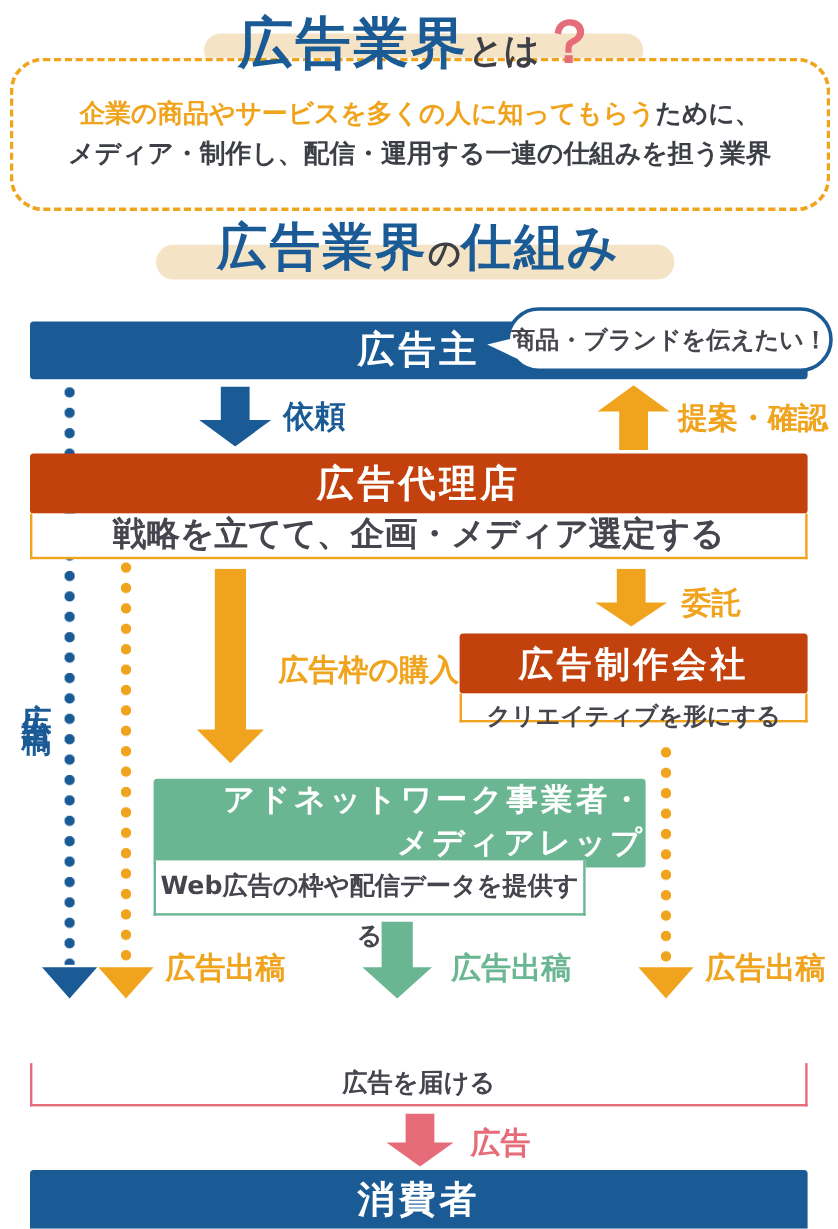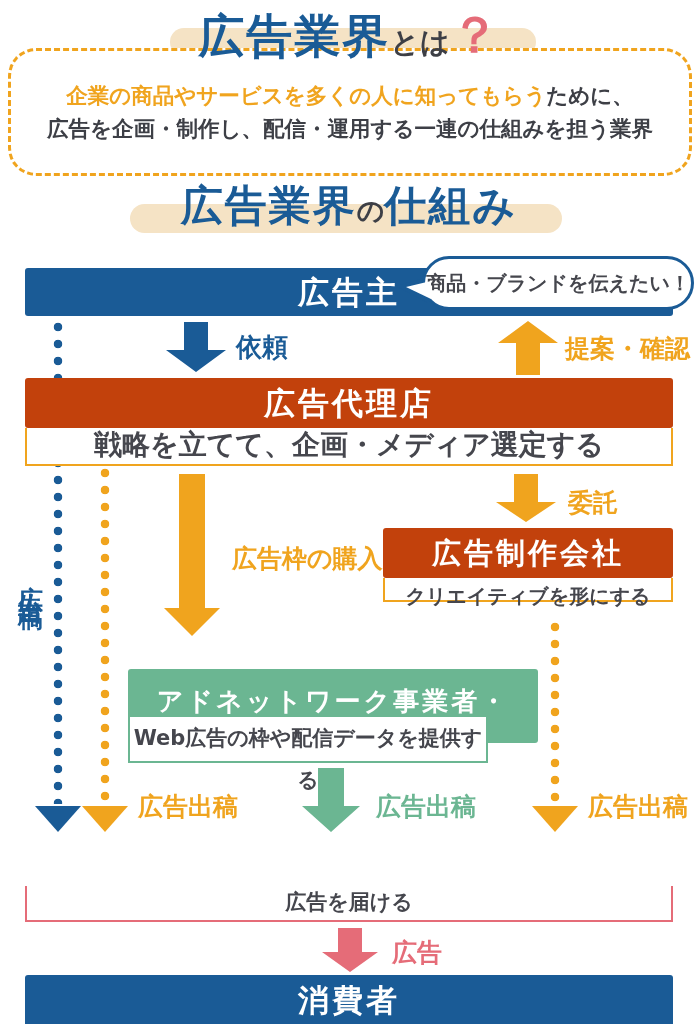--- a/index.html
+++ b/index.html
@@ -61,21 +61,21 @@
 
 <div class="canvas">
 
   <div class="pill" style="left:170px;top:28px;width:366px;height:28px;"></div>
   <div class="title1">
     <span class="big">広告業界</span><span class="small">とは</span><span class="q">？</span>
   </div>
 
   <div class="intro">
     <div class="line"><span class="hl">企業の商品やサービスを多くの人に知ってもらう</span><span>ために、</span></div>
-    <div class="line">広告を企画・制作し、配信・運用する一連の仕組みを担う業界</div>
+    <div class="line">メディア・制作し、配信・運用する一連の仕組みを担う業界</div>
   </div>
 
   <div class="pill" style="left:130px;top:204px;width:432px;height:29px;"></div>
   <div class="title2">
     <span class="big">広告業界</span><span class="small">の</span><span class="big">仕組み</span>
   </div>
 
   <div class="vdots blue" style="left:53px;top:322px;height:482px;"></div>
   <div class="vdots orange" style="left:100px;top:468px;height:336px;"></div>
   <div class="vdots orange" style="left:550px;top:622px;height:182px;"></div>
@@ -115,21 +115,21 @@
   <svg class="abs" style="left:496px;top:474px;z-index:1;" width="60" height="48">
     <polygon points="18,0 42,0 42,28 60,28 30,48 0,28 18,28" fill="#f0a41e"></polygon>
   </svg>
   <div class="lbl orange" style="left:568px;top:486px;font-size:25px;">委託</div>
 
   <div class="bar orange-bg" style="left:383px;top:528px;width:290px;height:50px;font-size:29px;line-height:50px;">
     <span class="bar-label">広告制作会社</span>
   </div>
   <div class="subbar" style="left:383px;top:578px;width:290px;height:24px;border:2px solid #f0a41e;border-top:none;font-size:20px;line-height:36px;">クリエイティブを形にする</div>
 
-  <div class="bar green-bg" style="left:128px;top:669px;width:410px;height:74px;font-size:26px;line-height:1.4;padding-top:14px;box-sizing:border-box;">
+  <div class="bar green-bg" style="left:128px;top:649px;width:410px;height:74px;font-size:26px;line-height:1.4;padding-top:0;box-sizing:border-box;text-align:right;">
     <div class="bar-label">アドネットワーク事業者・</div>
     <div class="bar-label">メディアレップ</div>
   </div>
   <div class="subbar" style="left:128px;top:717px;width:360px;height:46px;border:2px solid #6bb692;border-top:none;font-size:21px;line-height:42px;">Web広告の枠や配信データを提供する</div>
 
   <div class="lbl orange" style="left:138px;top:790px;font-size:25px;">広告出稿</div>
 
   <svg class="abs" style="left:302px;top:768px;z-index:1;" width="58" height="64">
     <polygon points="16,0 42,0 42,38 58,38 29,64 0,38 16,38" fill="#6bb692"></polygon>
   </svg>

